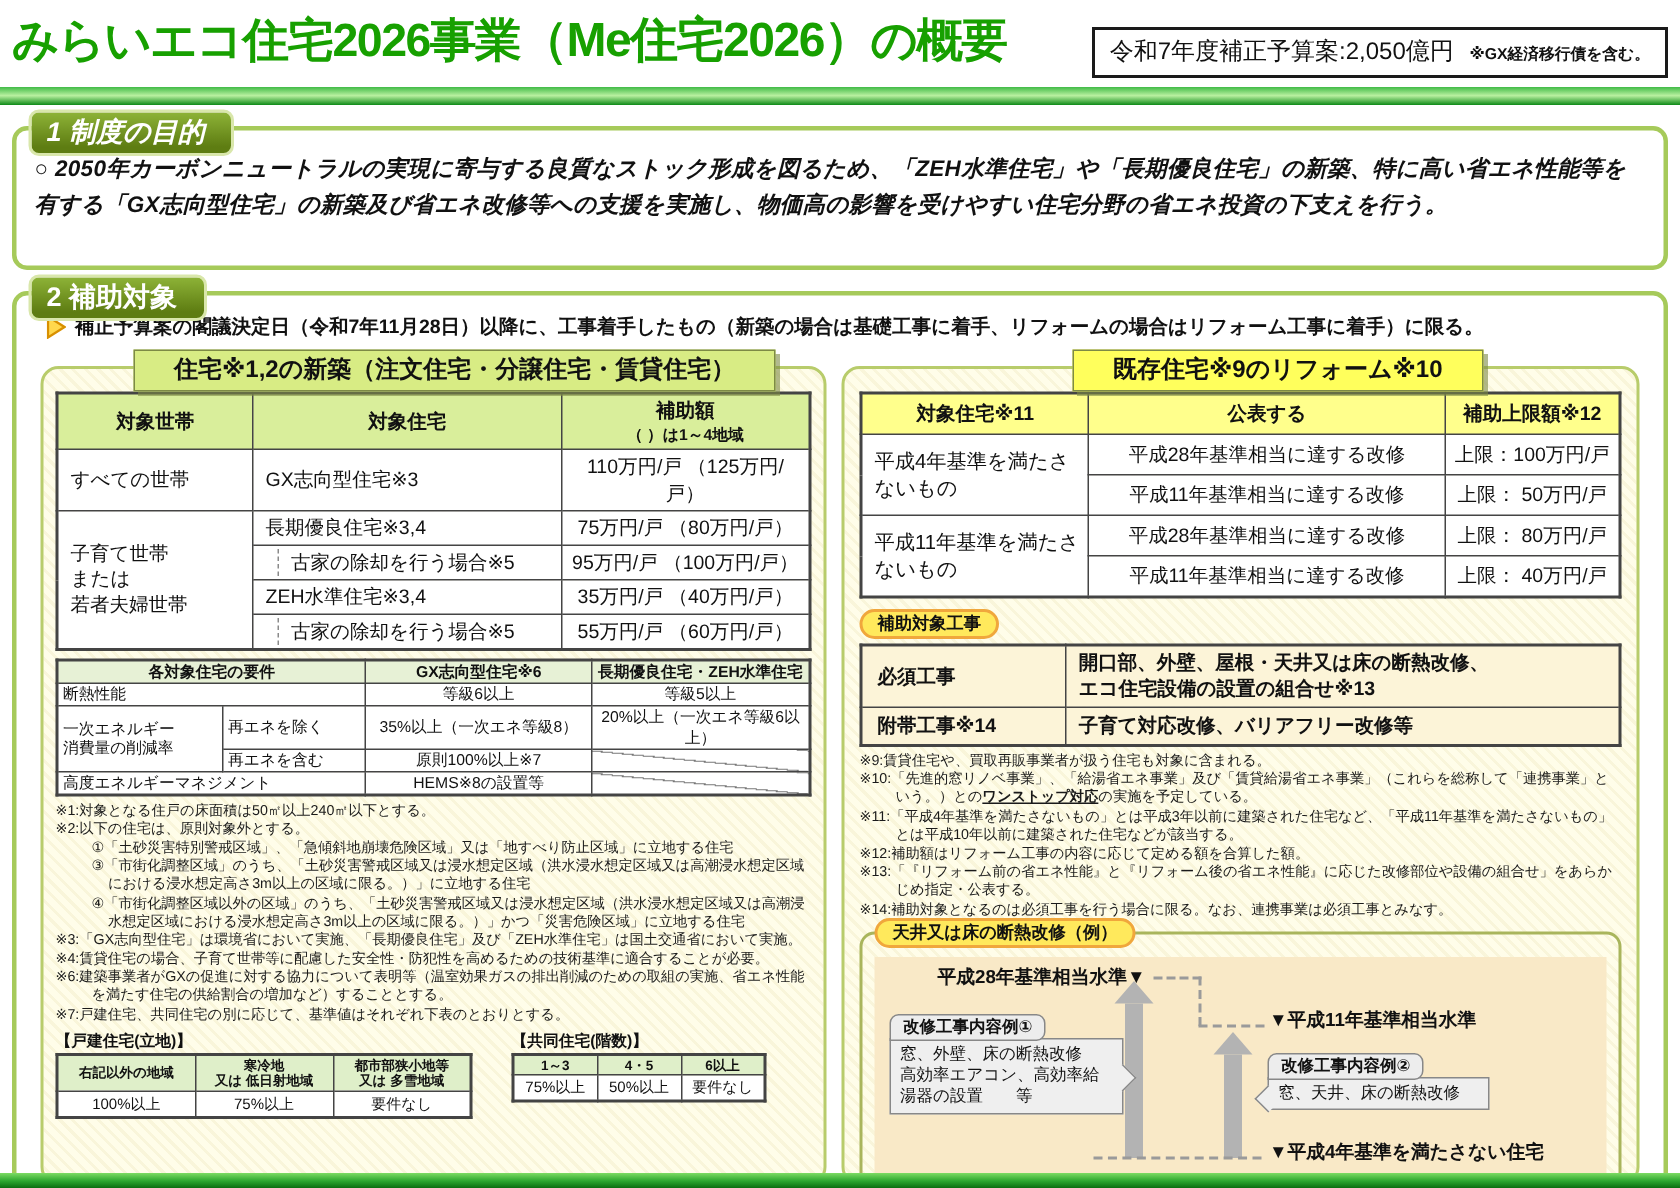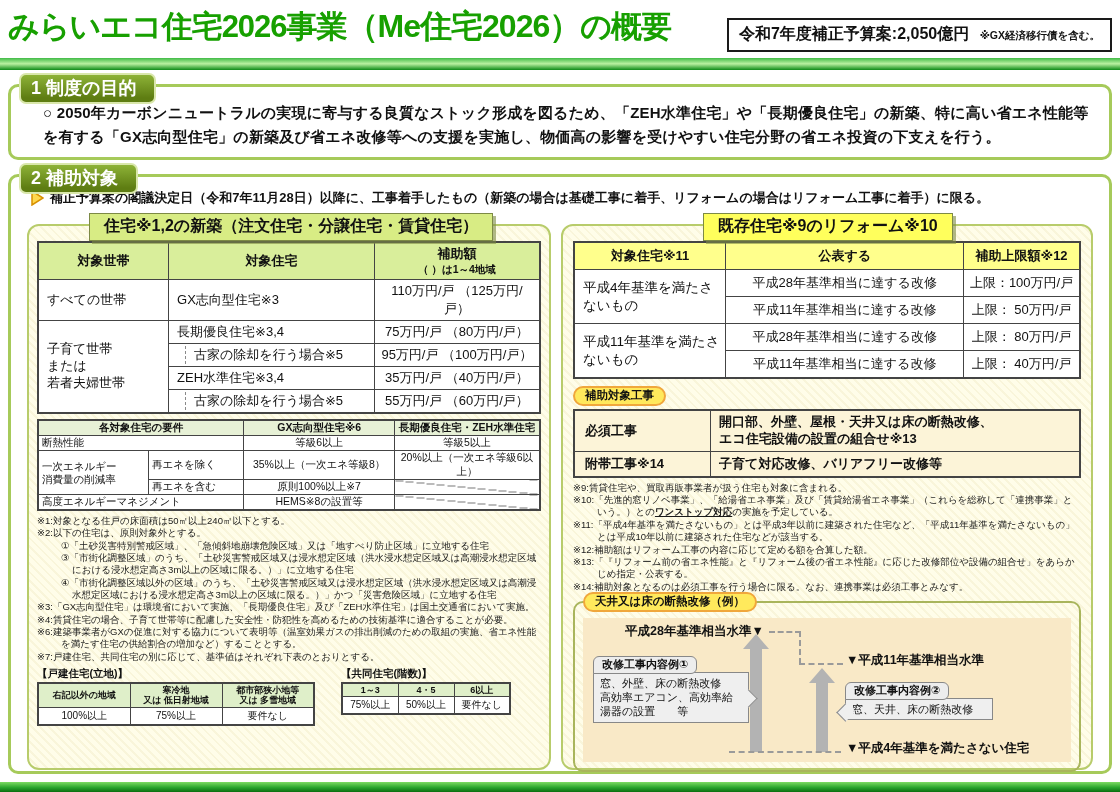--- a/index.html
+++ b/index.html
@@ -9,55 +9,55 @@
     background: #ffffff; color: #111;
     overflow: hidden;
   }
   .page { position: relative; width: 1120px; height: 792px; overflow: hidden; }
 
   
   .hdr { display: flex; justify-content: space-between; align-items: flex-start; padding: 6px 6px 0 8px; height: 56px; }
   .doc-title { color: #17A000; font-size: 31px; font-weight: bold; letter-spacing: -1px; line-height: 1.3; white-space: nowrap; }
   .doc-title .paren { font-size: 32px; }
   .budget-box { border: 2px solid #1a1a1a; background: #fff; padding: 4px 10px 5px; margin: 12px 2px 0 0; white-space: nowrap; }
-  .budget-box .main { font-size: 16px; font-weight: bold; }
+  .budget-box .main { font-size: 16px; font-weight: normal; }
   .budget-box .small { font-size: 10.5px; font-weight: bold; margin-left: 6px; }
   .green-bar { height: 12px; margin-top: 2px; background: linear-gradient(180deg, #41bb47 0%, #b9f0a0 48%, #0e8a17 100%); }
 
   
   .sec { position: relative; margin: 14px 8px 0; border: 3px solid #A6CA5A; border-radius: 10px; background: #fff; }
   .sec-heading {
     position: absolute; top: -14px; left: 8px; z-index: 3;
     background: linear-gradient(180deg, #8db237 0%, #5e7d12 85%);
     border: 2px solid #d9e7ab; border-radius: 7px;
     color: #fff; font-weight: bold; font-size: 18px; padding: 1px 18px 2px 10px; white-space: nowrap;
   }
-  #sec1 { height: 76px; padding: 14px 14px 4px 32px; }
+  #sec1 { height: 96px; padding: 14px 14px 4px 12px; font-style: italic; }
   .purpose { font-size: 15px; font-weight: 600; line-height: 1.6; letter-spacing: 0.2px; }
 
   #sec2 { height: 600px; padding: 10px 6px 6px; }
   .cond { display: flex; align-items: center; gap: 6px; margin: 2px 0 0 14px; font-size: 13px; font-weight: bold; white-space: nowrap; }
   .cond svg { flex: 0 0 auto; }
 
   .cols { display: flex; gap: 10px; margin-top: 17px; padding: 0 10px; height: 546px; }
   .panel {
     position: relative; border: 2px solid #B8CC6B; border-radius: 12px; height: 100%;
     background:
       repeating-linear-gradient(45deg, rgba(222,210,150,0.18) 0 2px, rgba(0,0,0,0) 2px 6px),
       #FFFDE9;
   }
   .panel.left  { flex: 0 0 524px; padding: 15px 8px 4px; }
   .panel.right { flex: 1 1 auto;  padding: 15px 10px 4px; }
   .banner {
     position: absolute; top: -13px; z-index: 2;
     border: 1px solid #7d8a45; box-shadow: 3px 3px 0 rgba(125,138,69,0.6);
-    font-weight: bold; font-size: 16px; padding: 2px 14px 3px; white-space: nowrap;
+    font-weight: bold; font-size: 16px; padding: 2px 26px 3px; white-space: nowrap;
   }
   .banner.green  { left: 60px; background: #D8EC84; }
-  .banner.yellow { left: 140px; background: #FFFF5C; }
+  .banner.yellow { left: 152px; background: #FFFF5C; }
 
   
   table { border-collapse: collapse; }
   .subsidy { width: 100%; font-size: 13px; text-align: center; border: 2px solid #444; }
   .subsidy th, .subsidy td { border: 1px solid #444; padding: 2px 4px; background: #fff; }
   .subsidy thead th { background: #D9EE9B; font-weight: bold; }
   .subsidy .amount-note { display: block; font-size: 10.5px; }
   .subsidy td.left { text-align: left; padding-left: 8px; }
   .subsidy td.group { white-space: pre-line; text-align: left; line-height: 1.3; }
   .subsidy tr.sub td { border-top: 1px dashed #8a8a8a; }

